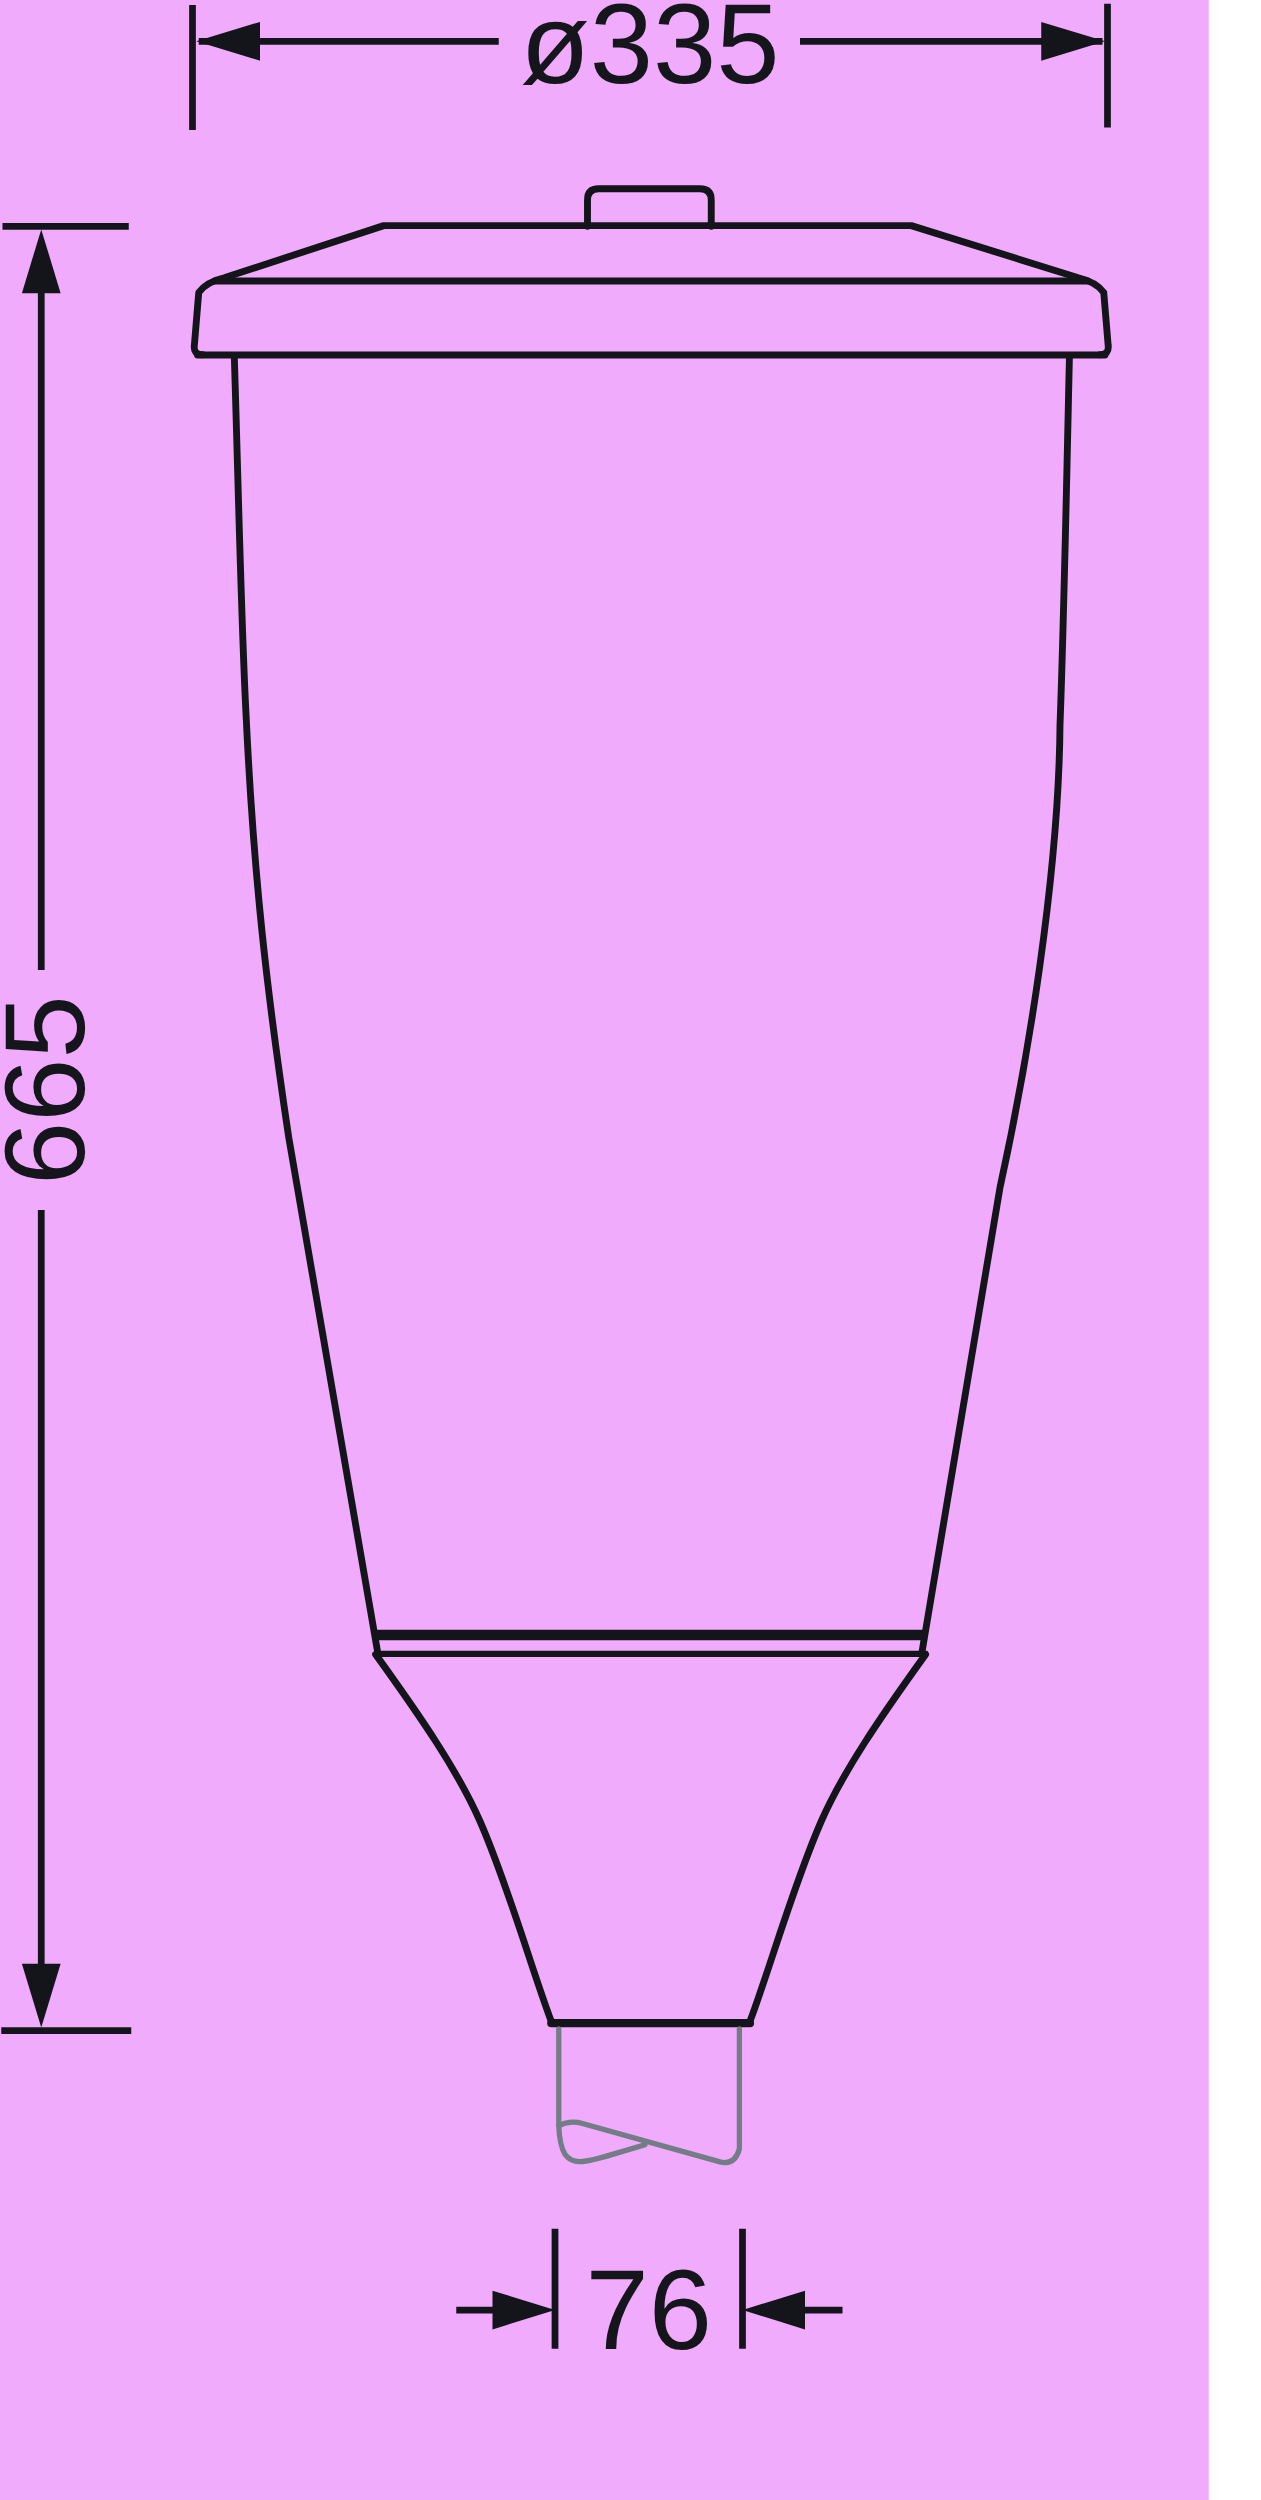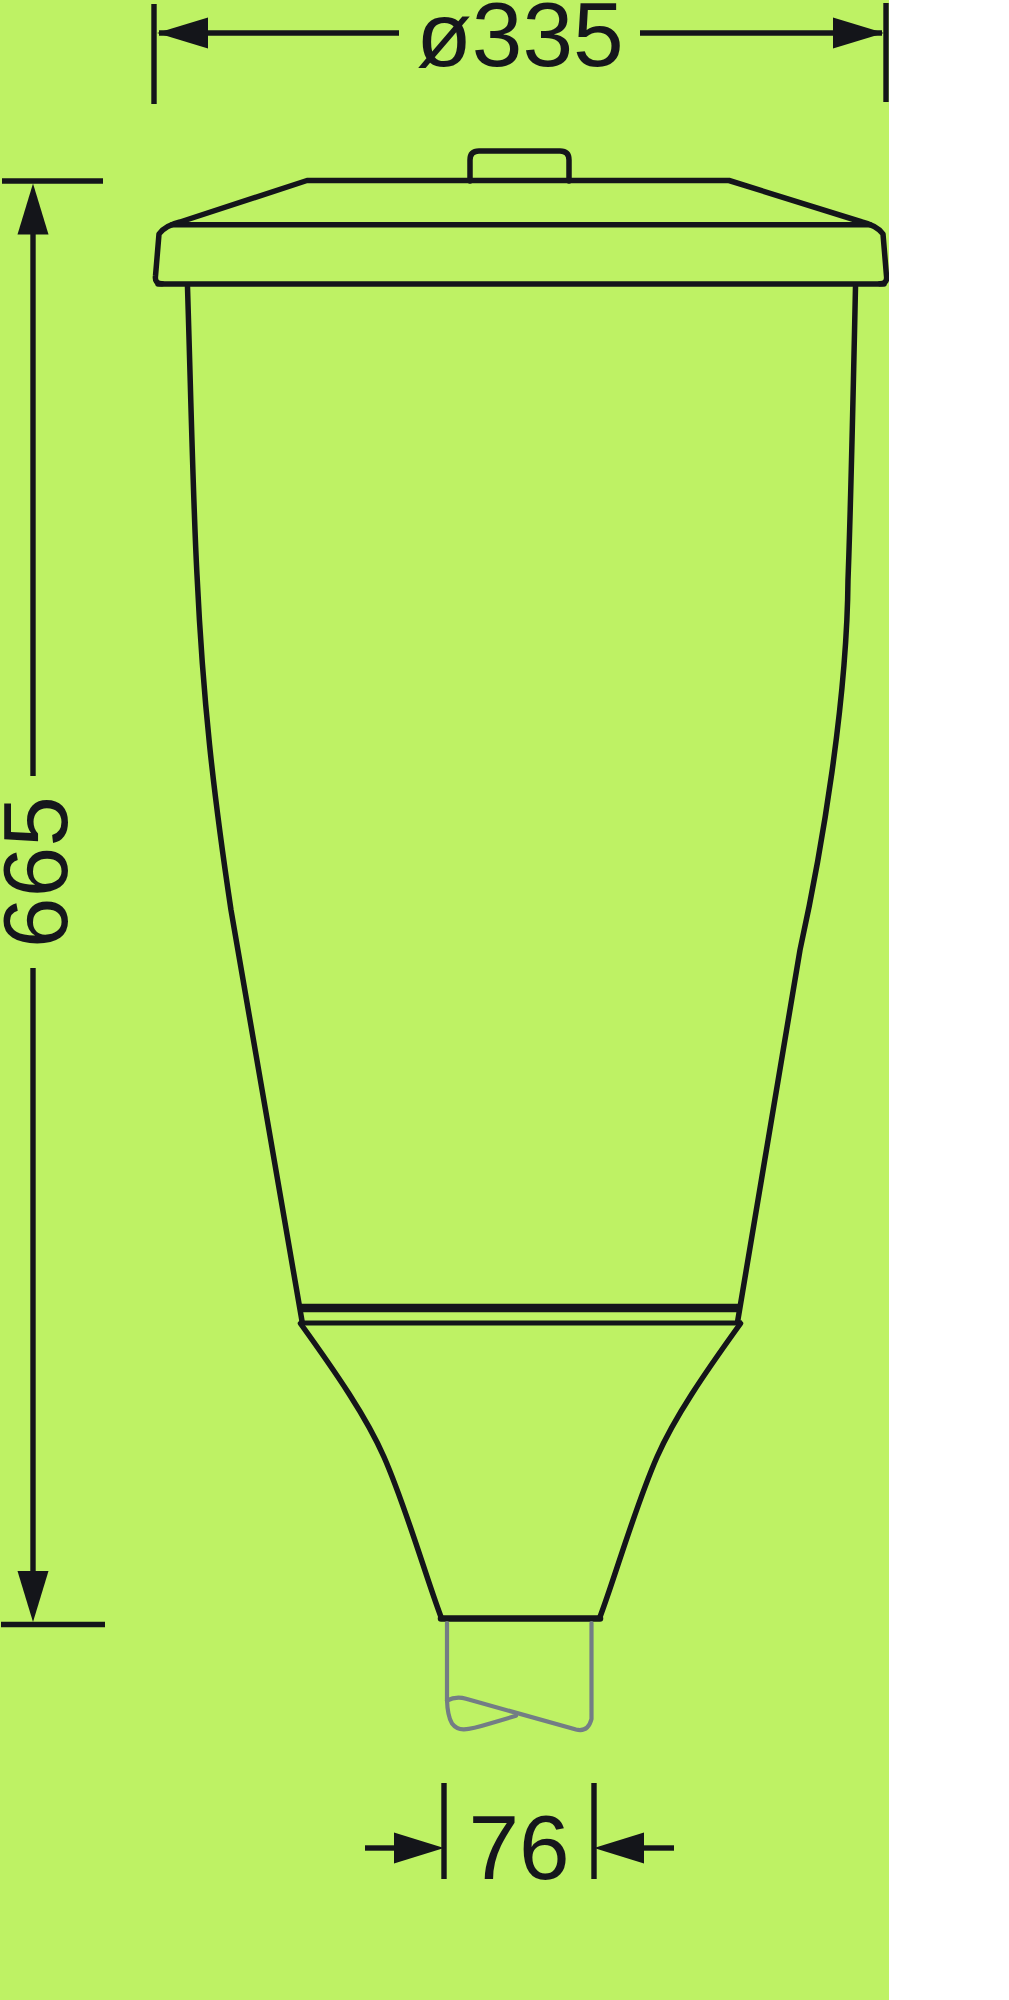--- a/index.html
+++ b/index.html
@@ -1,16 +1,16 @@
 <!DOCTYPE html>
 <html><head>
 <meta charset="utf-8">
 <style>
   html,body{margin:0;padding:0;background:#ffffff;}
-  .page{position:relative;width:889px;height:2000px;background:#bef264;overflow:hidden;}
+  .page{position:relative;width:967px;height:2000px;background:#f0abfc;overflow:hidden;}
   svg{position:absolute;left:0;top:0;}
   text{font-family:"Liberation Sans", sans-serif;fill:#15161c;}
 </style>
 </head>
 <body>
 
 <div class="page">
 <svg width="1009" height="2000" viewBox="0 0 1009 2000">
   <g fill="none" stroke="#14151a" stroke-width="5.5" stroke-linecap="round" stroke-linejoin="round">
 

